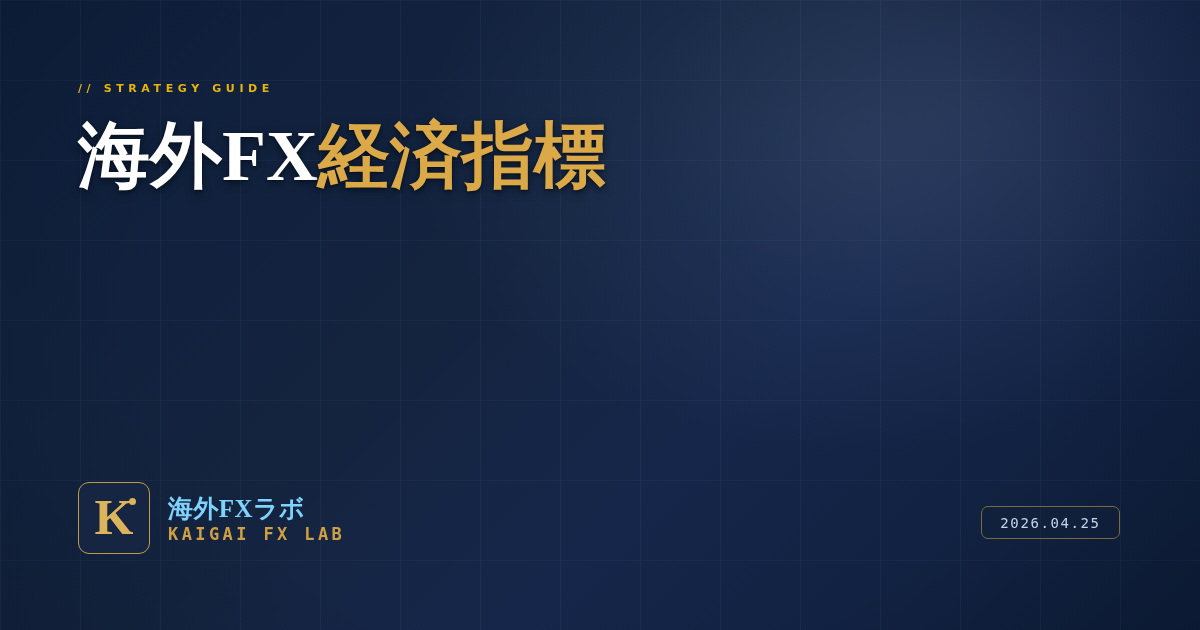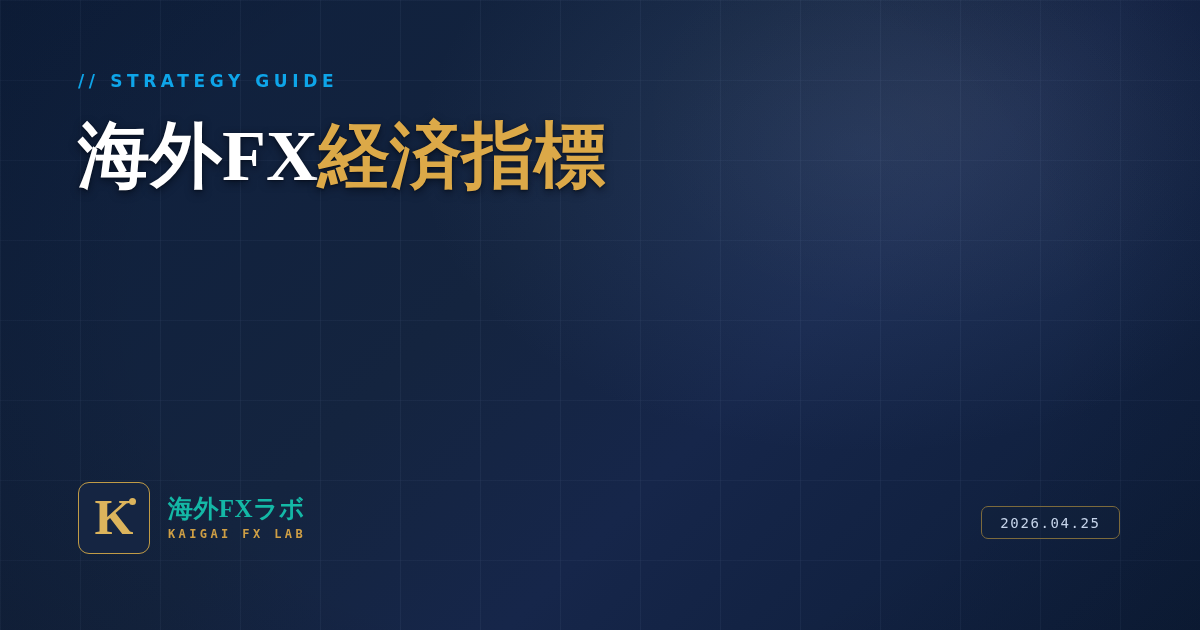--- a/index.html
+++ b/index.html
@@ -54,26 +54,26 @@
   
   .content {
     position: absolute;
     inset: 0;
     z-index: 5;
   }
 
   .eyebrow {
     position: absolute;
     left: 78px;
-    top: 71px;
+    top: 79px;
     font-family: "DejaVu Sans", sans-serif;
-    font-size: 17px;
+    font-size: 11px;
     font-weight: 700;
     letter-spacing: 4.6px;
-    color: #0ea5e9;
+    color: #eab308;
     white-space: nowrap;
     line-height: 20px;
   }
 
   .title {
     position: absolute;
     left: 78px;
     top: 117px;
     width: 1060px;
   }
@@ -127,28 +127,28 @@
     height: 7px;
     border-radius: 50%;
     background: #dcb45c;
   }
   .brand-text { display: flex; flex-direction: column; gap: 4px; }
   .brand-name {
     font-family: "Liberation Serif", "DejaVu Serif", serif;
     font-weight: 700;
     font-size: 25px;
     line-height: 28px;
-    color: #14b8a6;
+    color: #7dd3fc;
     letter-spacing: 0.4px;
     white-space: nowrap;
   }
   .brand-sub {
     font-family: "DejaVu Sans Mono", "Liberation Mono", monospace;
     font-weight: 700;
-    font-size: 12px;
+    font-size: 17px;
     line-height: 14px;
     letter-spacing: 3.4px;
     color: #cf9f45;
     white-space: nowrap;
   }
 
   .date-badge {
     position: absolute;
     left: 981px;
     top: 506px;

